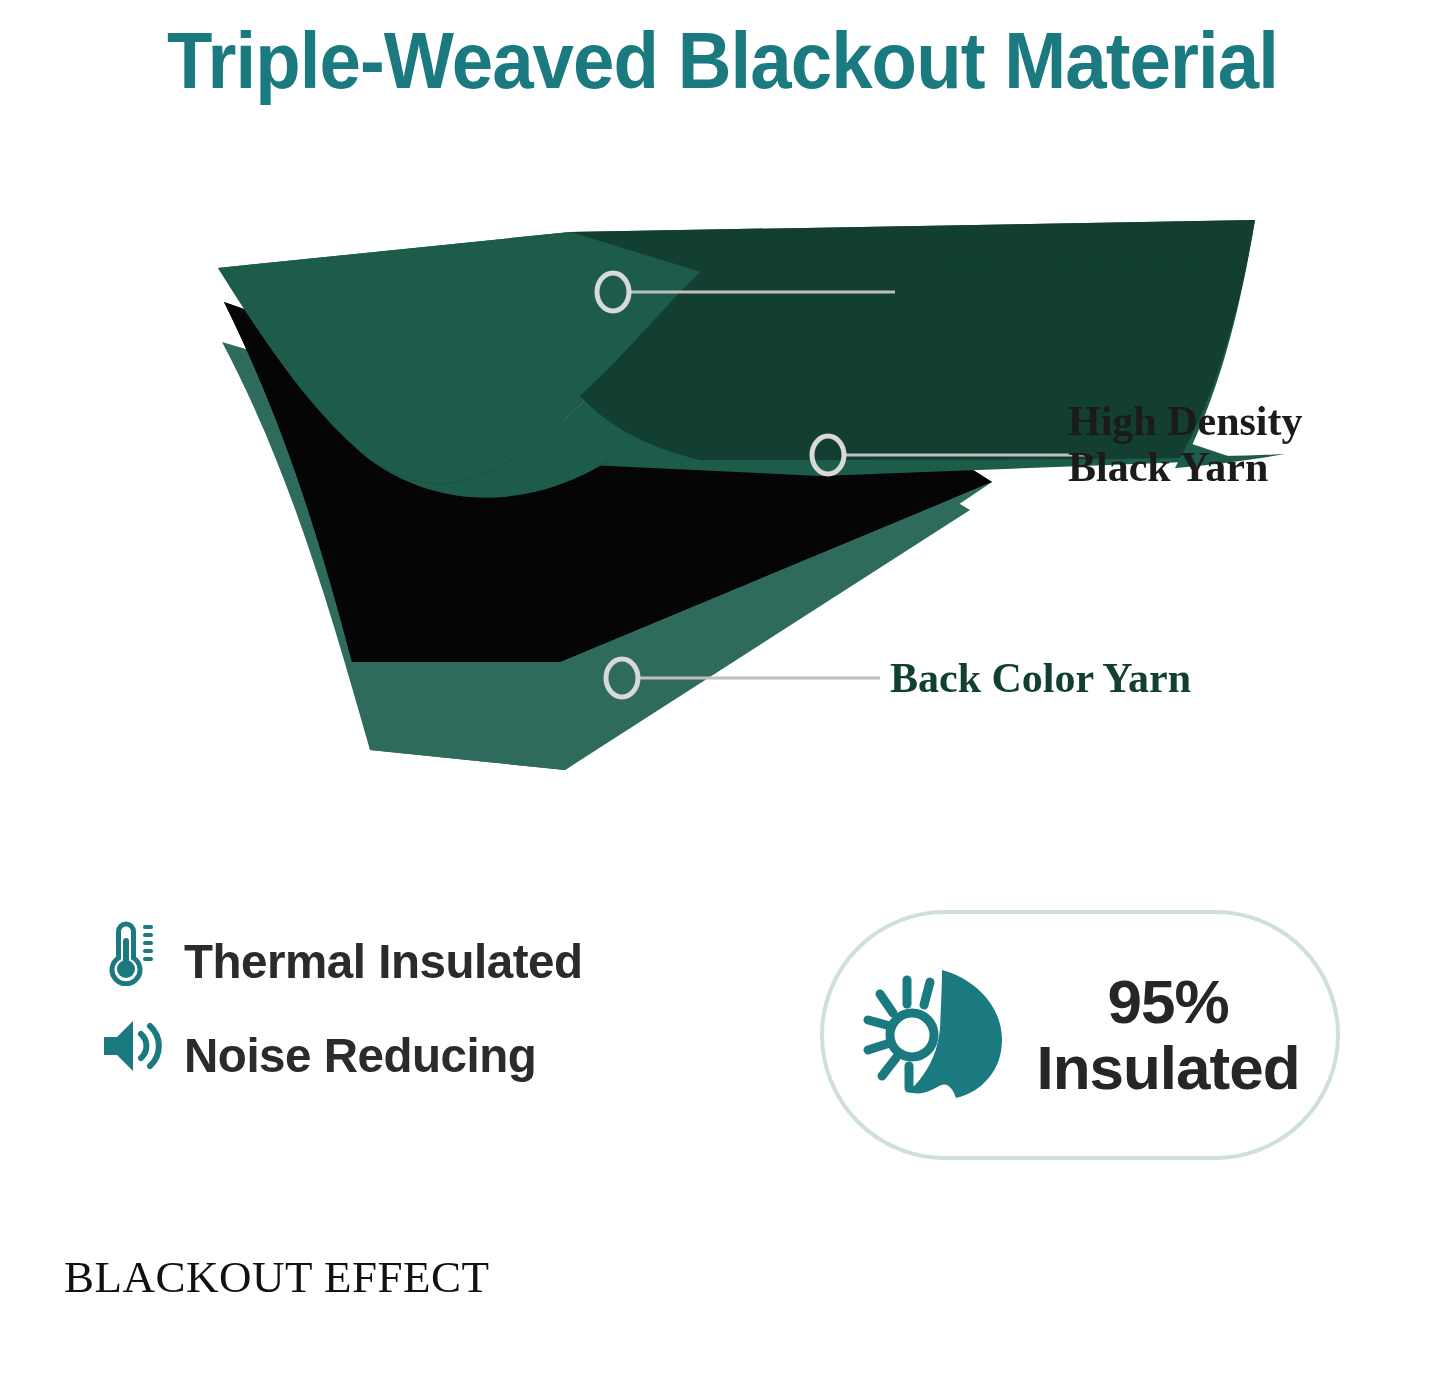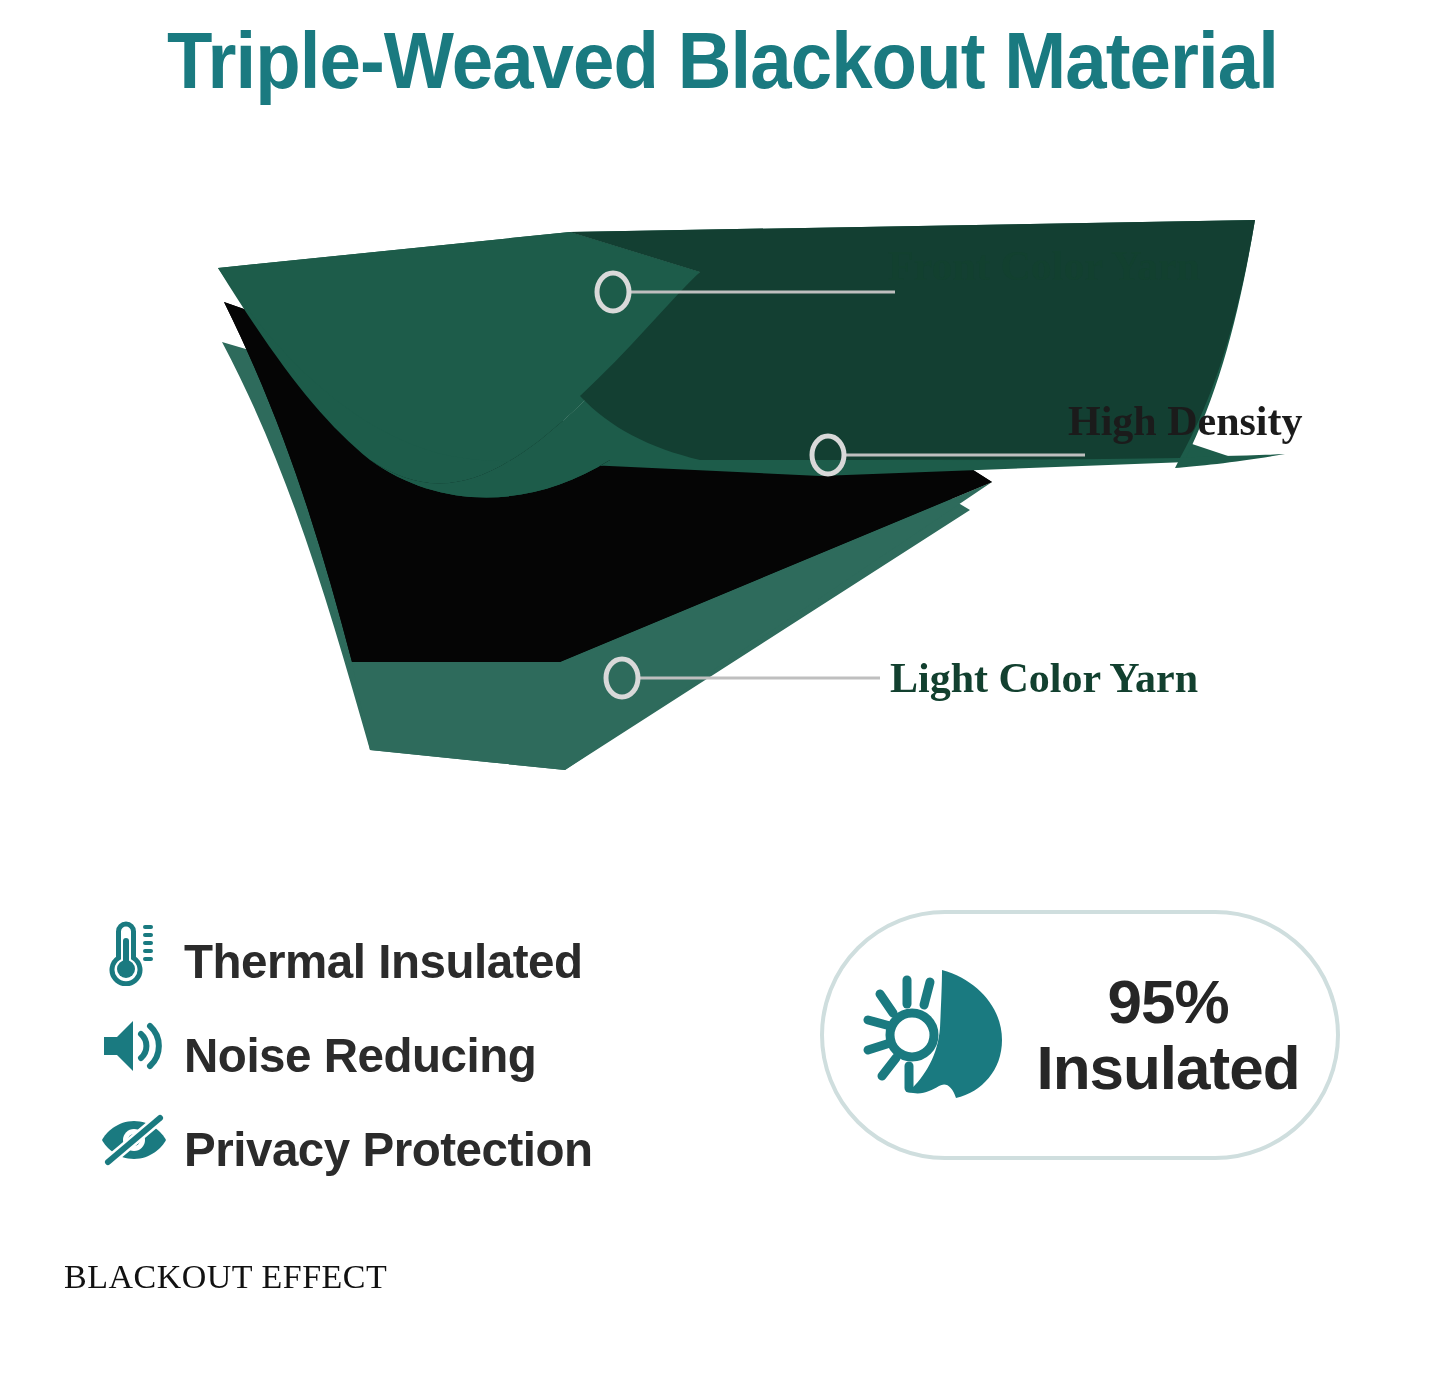--- a/index.html
+++ b/index.html
@@ -125,21 +125,21 @@
   }
   #badge-text .pct { display:block; }
   #badge-text .word { display:block; }
 
   
   #effect-title {
     position:absolute;
     left:64px; top:1232px;
     font-family:"Liberation Serif", serif;
     font-weight:normal;
-    font-size:34px;
+    font-size:45px;
     line-height:50px;
     color:#111111;
     letter-spacing:0.5px;
     white-space:nowrap;
   }
   #effect-bar {
     position:absolute;
     left:0; top:1296px;
     width:1445px; height:100px;
     border-radius:52px;
@@ -231,23 +231,24 @@
         <line x1="458" y1="468" x2="700" y2="468" stroke="#bfbfbf" stroke-width="3"></line>
         <ellipse cx="442" cy="468" rx="16" ry="19" fill="none" stroke="#d9d9d9" stroke-width="5"></ellipse>
       </g>
     </svg>
   </div>
 
   <div class="lbl" id="label-front">Front  Color Yarn</div>
 
   <div class="lbl" id="label-black">
     <div>High Density</div>
+    <div>Black Yarn</div>
   </div>
 
-  <div class="lbl" id="label-back">Light Color Yarn</div>
+  <div class="lbl" id="label-back">Back Color Yarn</div>
 
   <div id="features">
 
     <div class="feature">
       <span class="ficon">
         <svg width="56" height="68" viewBox="0 0 56 68">
           <g fill="none" stroke="#1a7a80" stroke-width="5" stroke-linecap="round">
             <path d="M18.5 40 V13.5 a7.5 7.5 0 0 1 15 0 V40
                      a14 14 0 1 1 -15 0 Z"></path>
             <line x1="45" y1="9" x2="51" y2="9" stroke-width="4"></line>
@@ -271,32 +272,20 @@
           <path fill="#1a7a80" d="M4 20 h13 L33 4 V54 L17 38 H4 Z"></path>
           <g fill="none" stroke="#1a7a80" stroke-width="6" stroke-linecap="round">
             <path d="M41 17 a16 16 0 0 1 0 24"></path>
             <path d="M50 9 a27 27 0 0 1 0 40"></path>
           </g>
         </svg>
       </span>
       <span class="flabel">Noise Reducing</span>
     </div>
 
-    <div class="feature">
-      <span class="ficon">
-        <svg width="68" height="52" viewBox="0 0 68 52">
-          <path fill="#1a7a80" d="M34 7 C50 7 62 18 66 26 C62 34 50 45 34 45 C18 45 6 34 2 26 C6 18 18 7 34 7 Z"></path>
-          <circle cx="34" cy="26" r="11" fill="#ffffff"></circle>
-          <circle cx="34" cy="26" r="6" fill="#1a7a80"></circle>
-          <line x1="8" y1="48" x2="60" y2="4" stroke="#ffffff" stroke-width="11" stroke-linecap="round"></line>
-          <line x1="8" y1="48" x2="60" y2="4" stroke="#1a7a80" stroke-width="6" stroke-linecap="round"></line>
-        </svg>
-      </span>
-      <span class="flabel">Privacy Protection</span>
-    </div>
 
   </div>
 
   <div id="badge">
     <span id="badge-icon">
       <svg width="150" height="150" viewBox="0 0 150 150">
 
         <g stroke="#1a7a80" stroke-width="9" stroke-linecap="round" fill="none">
           <line x1="47" y1="22" x2="47" y2="46"></line>
           <line x1="20" y1="36" x2="33" y2="55"></line>

